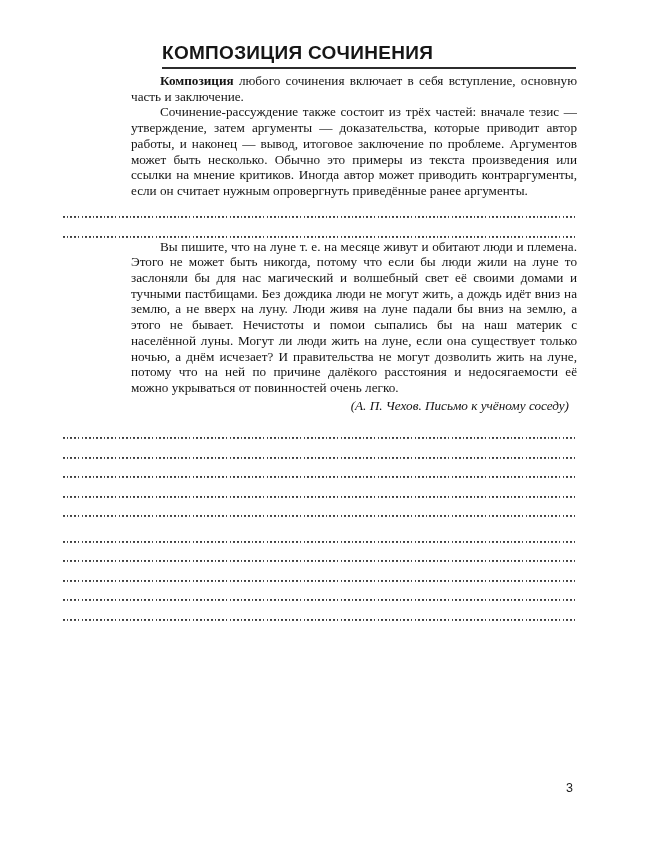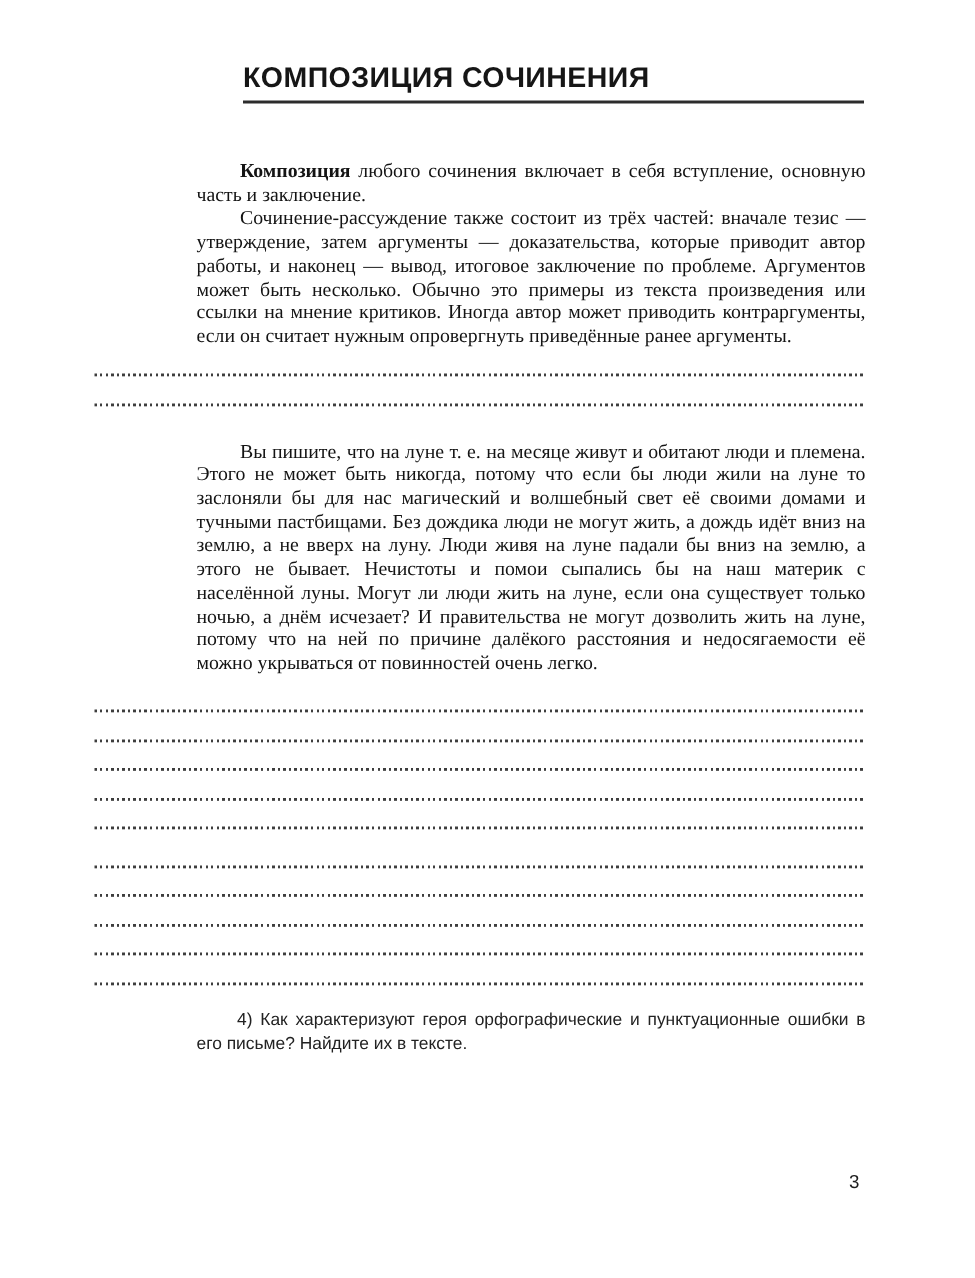--- a/index.html
+++ b/index.html
@@ -23,21 +23,21 @@
     letter-spacing: 0.3px;
     color: #161616;
   }
   .title-rule {
     margin: 3px 74px 0 162px;
     height: 0;
     border-bottom: 2px solid #2c2c2c;
   }
 
   
-  .body-block { margin: 37px 73px 0 131px; }
+  .body-block { margin: 4px 73px 0 131px; }
   .body-para {
     margin: 0;
     font-family: "Liberation Serif", serif;
     font-size: 13.2px;
     line-height: 15.7px;
     text-align: justify;
     text-indent: 29px;
     color: #141414;
   }
   .lead-word { font-weight: bold; }
@@ -59,21 +59,21 @@
   .lines.tight { margin-top: 0; }
   .dotline {
     height: 19.5px;
     background-image: repeating-linear-gradient(to right, #3e3e3e 0 1.6px, rgba(0,0,0,0) 1.6px 3.7px);
     background-size: 100% 1.9px;
     background-position: 0 100%;
     background-repeat: no-repeat;
   }
 
   
-  .quote-block { margin: 22px 73px 0 131px; }
+  .quote-block { margin: 1px 73px 0 131px; }
   .attribution {
     margin: 2px 0 0 0;
     padding-right: 8px;
     font-family: "Liberation Serif", serif;
     font-style: italic;
     font-size: 13.2px;
     line-height: 16px;
     text-align: right;
     color: #141414;
   }
@@ -106,38 +106,38 @@
     </div>
 
 
     <div class="lines tight">
         <div class="dotline"></div>
         <div class="dotline"></div>
       </div>
 
     <div class="quote-block">
       <p class="body-para">Вы пишите, что на луне т. е. на месяце живут и обитают люди и племена. Этого не может быть никогда, потому что если бы люди жили на луне то заслоняли бы для нас магический и волшебный свет её своими домами и тучными пастбищами. Без дождика люди не могут жить, а дождь идёт вниз на землю, а не вверх на луну. Люди живя на луне падали бы вниз на землю, а этого не бывает. Нечистоты и помои сыпались бы на наш материк с населённой луны. Могут ли люди жить на луне, если она существует только ночью, а днём исчезает? И правительства не могут дозволить жить на луне, потому что на ней по причине далёкого расстояния и недосягаемости её можно укрываться от повинностей очень легко.</p>
+      <p class="attribution">(А. П. Чехов. Письмо к учёному соседу)</p>
     </div>
 
 
     <div class="lines lines-after-task">
         <div class="dotline"></div>
         <div class="dotline"></div>
         <div class="dotline"></div>
         <div class="dotline"></div>
         <div class="dotline"></div>
       </div>
 
 
     <div class="lines lines-after-task">
         <div class="dotline"></div>
         <div class="dotline"></div>
         <div class="dotline"></div>
         <div class="dotline"></div>
         <div class="dotline"></div>
       </div>
 
-    <p class="task task-after-lines">4) Как характеризуют героя орфографические и пунктуационные ошибки в его письме? Найдите их в тексте.</p>
 
     <div class="page-number">3</div>
 
   </div>
 </div>
 
 </body></html>

